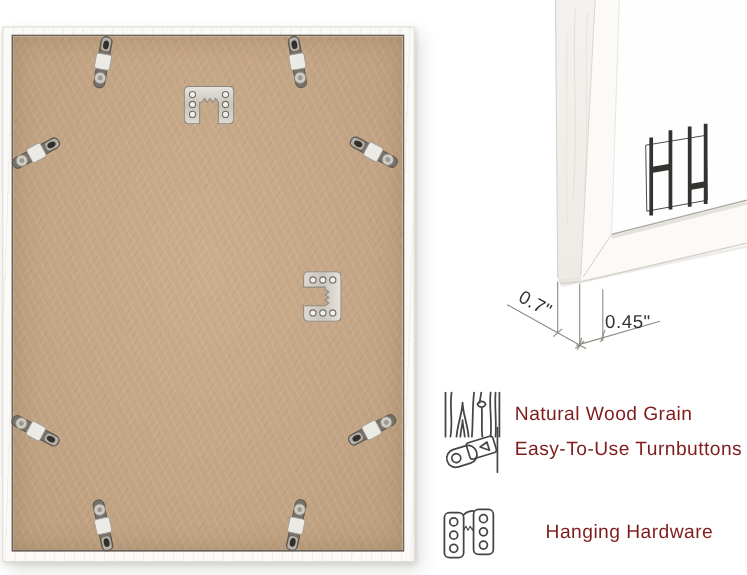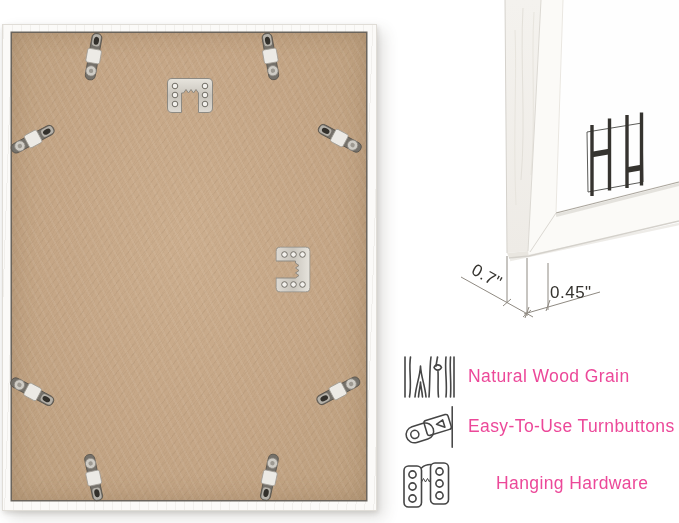--- a/index.html
+++ b/index.html
@@ -29,25 +29,25 @@
   .turnbutton{position:absolute;width:22px;height:50px;}
   .hanger-top{position:absolute;left:167px;top:78px;}
   .hanger-side{position:absolute;left:270px;top:252px;transform:rotate(90deg);}
   
   .corner-view{position:absolute;left:390px;top:0;}
   .dim-text{font-family:"Liberation Sans","DejaVu Sans",sans-serif;font-size:17px;fill:#35332f;letter-spacing:0.5px;}
   
   .feature-row{position:absolute;left:402px;display:flex;align-items:center;}
   .icon-box{width:56px;display:flex;justify-content:flex-start;align-items:center;}
   .feature-label{
-    margin-left:10px;font-size:17.5px;font-weight:400;color:#ec4899;
+    margin-left:10px;font-size:17.5px;font-weight:400;color:#7f1d1d;
     letter-spacing:0.4px;white-space:nowrap;line-height:1;
   }
   #feature-row-1{top:354px;height:46px;}
-  #feature-row-2{top:403px;height:48px;justify-content:center;}
+  #feature-row-2{top:385px;height:48px;justify-content:center;}
   #feature-row-3{top:457px;height:54px;gap:28px;}
   .icon-stroke{stroke:#454545;fill:none;stroke-width:1.6;stroke-linecap:round;stroke-linejoin:round;}
 </style>
 </head>
 <body>
 
 <div class="stage">
 
   <div class="frame-back">
     <div class="kraft"></div>

